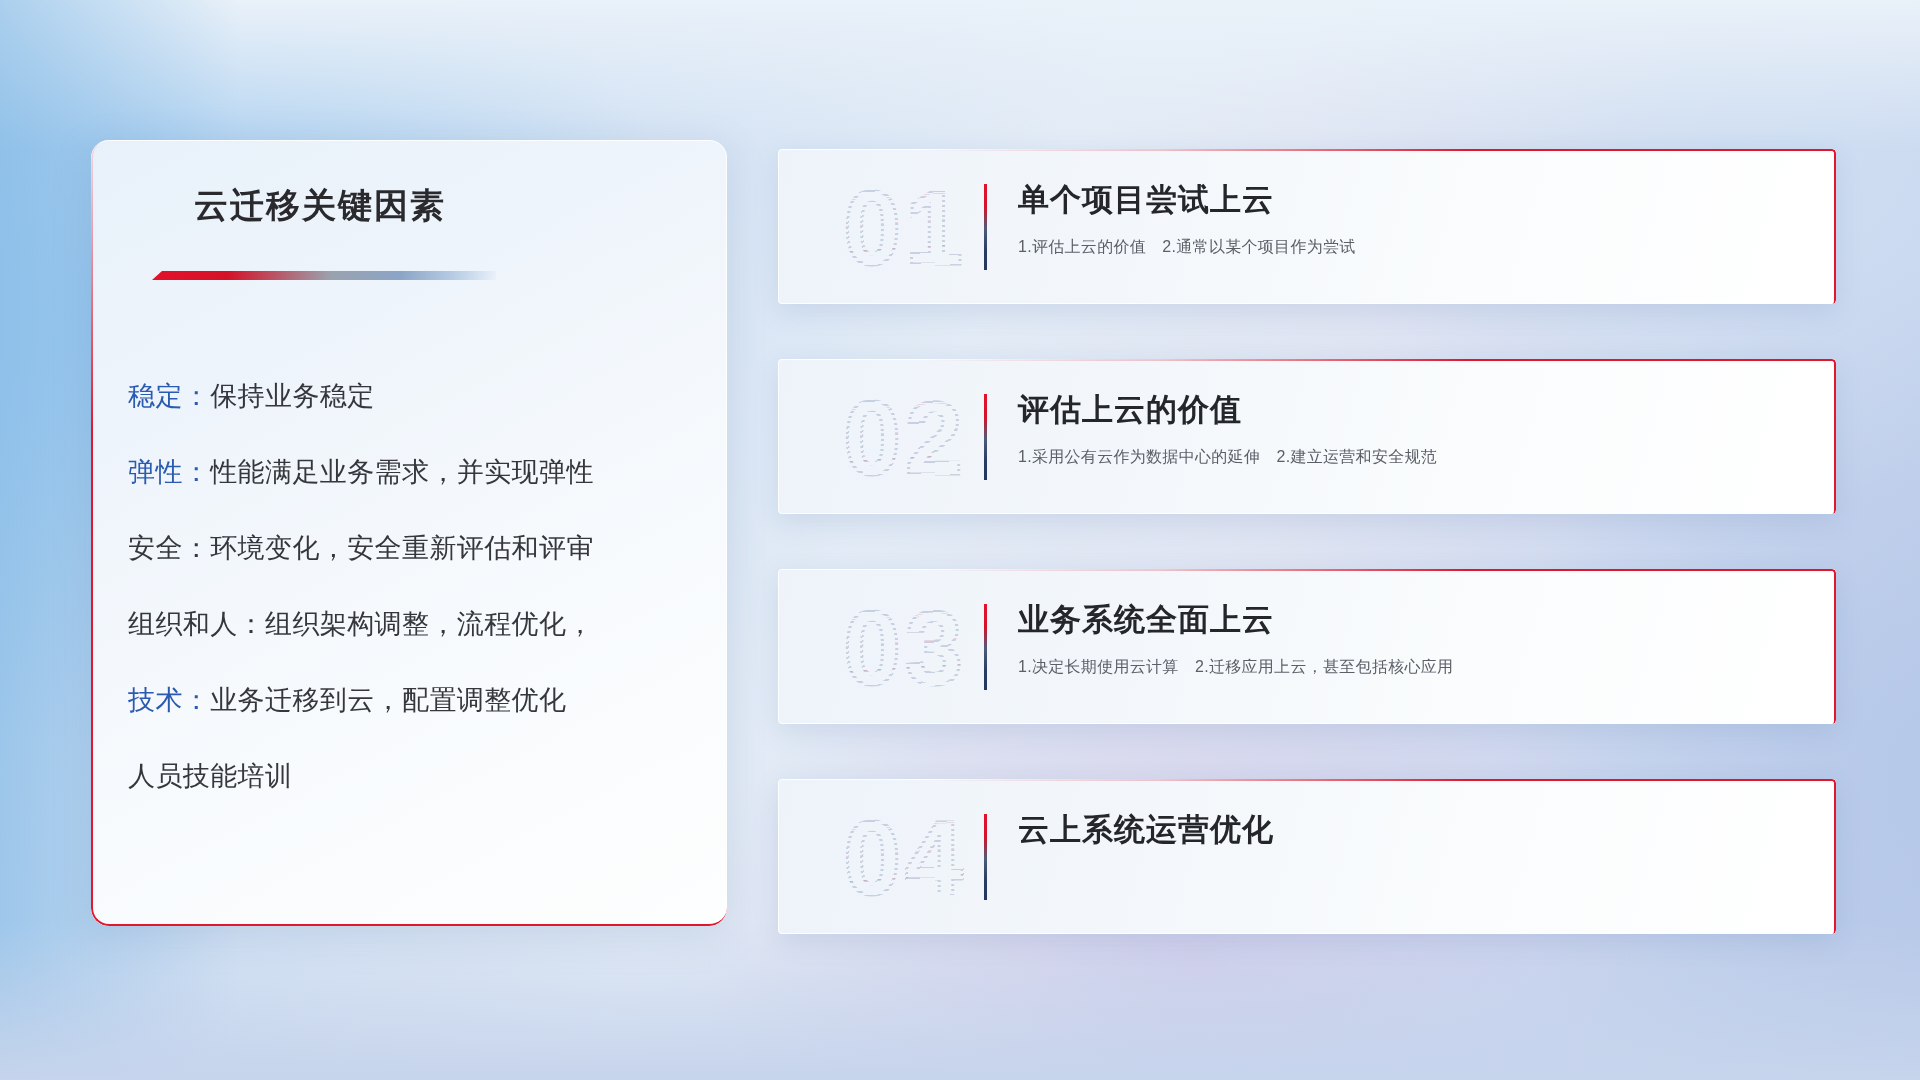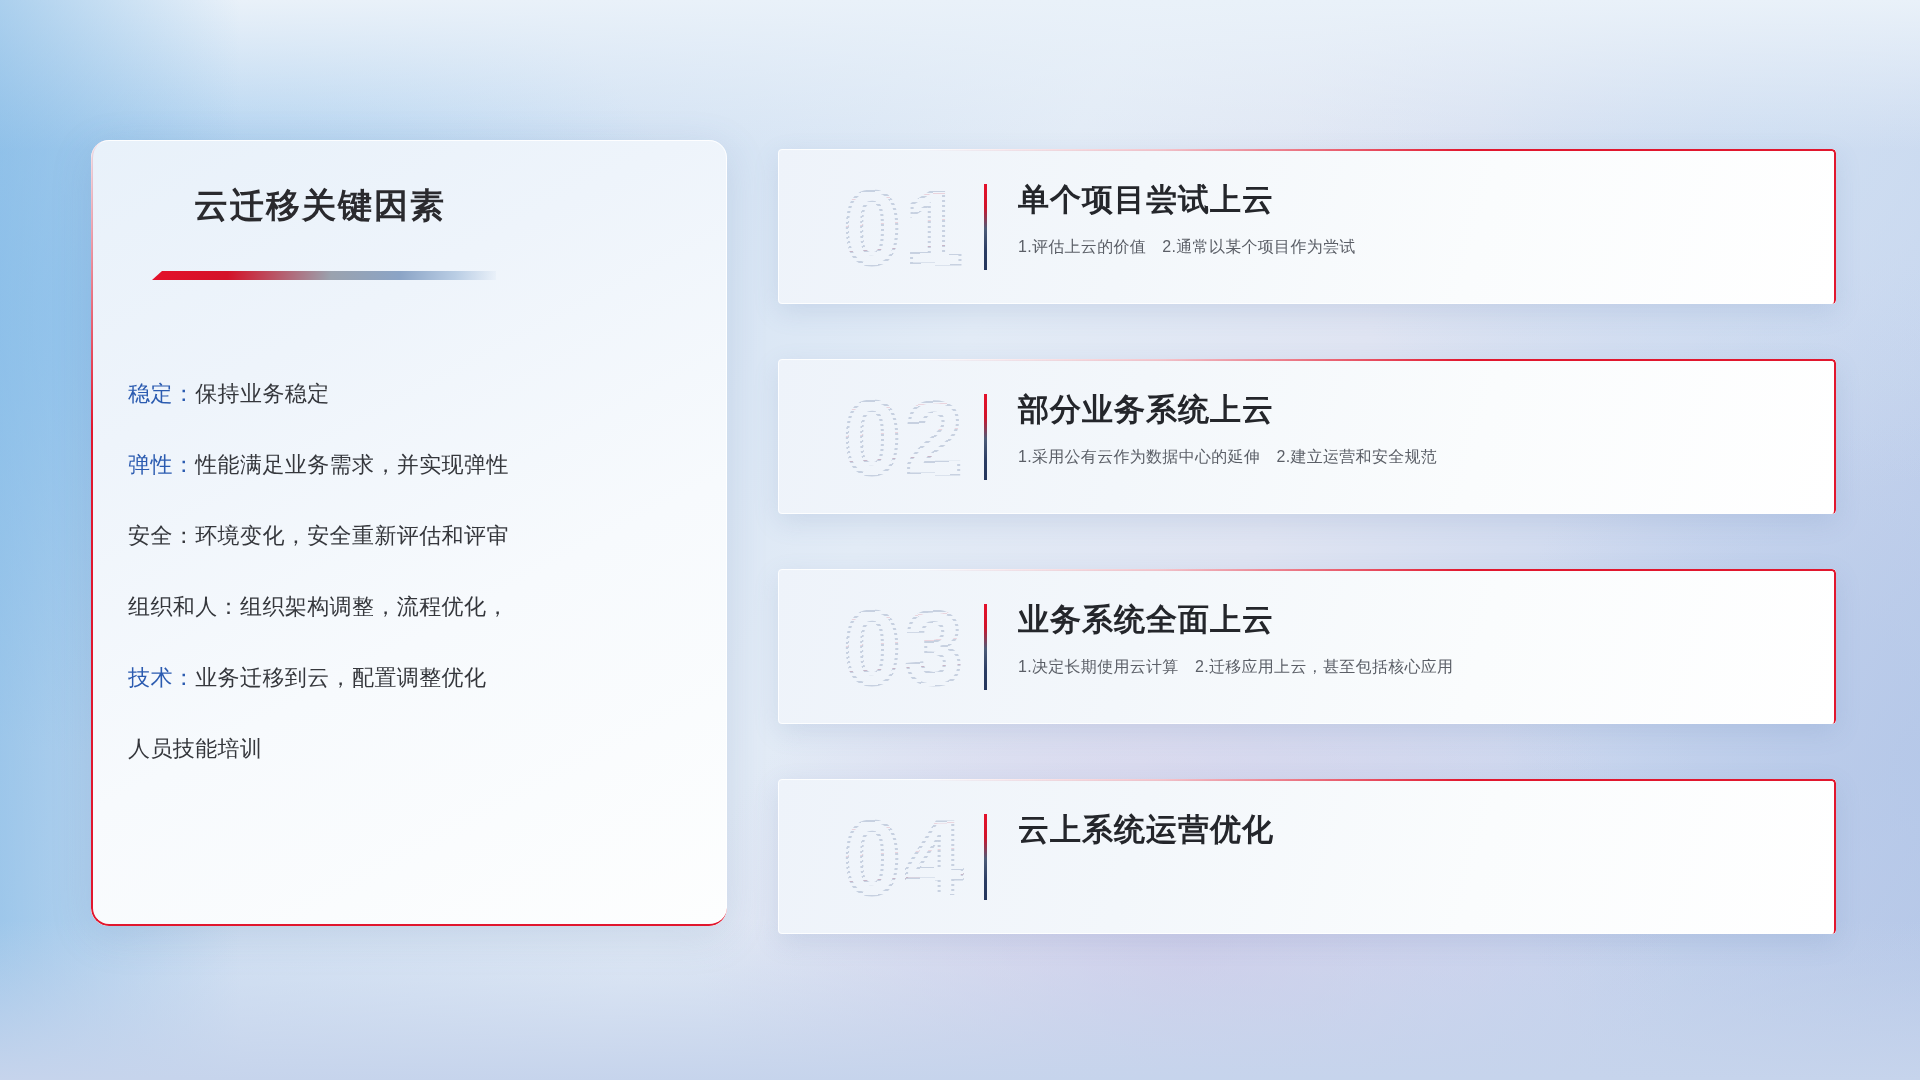--- a/index.html
+++ b/index.html
@@ -64,21 +64,21 @@
     color:#2a2a2e; white-space:nowrap;
   }
   .title-rule {
     position:absolute; left:152px; top:271px; width:344px; height:9px;
     background:linear-gradient(95deg,#e4112b 0%, #d41228 22%, #9aa2ae 52%, #8ba4c6 72%, #b9cde4 88%, rgba(205,220,238,0.15) 100%);
     clip-path:polygon(10px 0, 100% 0, 100% 100%, 0 100%);
   }
 
   .factor-list { position:absolute; left:128px; top:383px; width:560px; }
   .factor-row {
-    font-size:22px; line-height:1.0; color:#35373c;
+    font-size:27px; line-height:1.0; color:#35373c;
     margin-bottom:49px; white-space:nowrap; letter-spacing:0.4px;
   }
   .factor-row:last-child { margin-bottom:0; }
   .factor-label.accent { color:#2b5bb0; }
   .factor-label.plain  { color:#35373c; }
   .factor-text { color:#35373c; }
 
   
   .steps { position:absolute; left:778px; top:0; }
   .step-card {
@@ -190,21 +190,21 @@
       <div class="step-title">单个项目尝试上云</div>
       <div class="step-sub">1.评估上云的价值　2.通常以某个项目作为尝试</div>
       <div class="step-inner-hl"></div>
       <div class="step-edge"></div>
     </div>
 
     <div class="step-card" style="top:350px">
       <div class="step-num">02</div>
       <div class="step-num-glow">02</div>
       <div class="step-divider"></div>
-      <div class="step-title">部分业务系统上云</div>
+      <div class="step-title">评估上云的价值</div>
       <div class="step-sub">1.采用公有云作为数据中心的延伸　2.建立运营和安全规范</div>
       <div class="step-inner-hl"></div>
       <div class="step-edge"></div>
     </div>
 
     <div class="step-card" style="top:560px">
       <div class="step-num">03</div>
       <div class="step-num-glow">03</div>
       <div class="step-divider"></div>
       <div class="step-title">业务系统全面上云</div>

